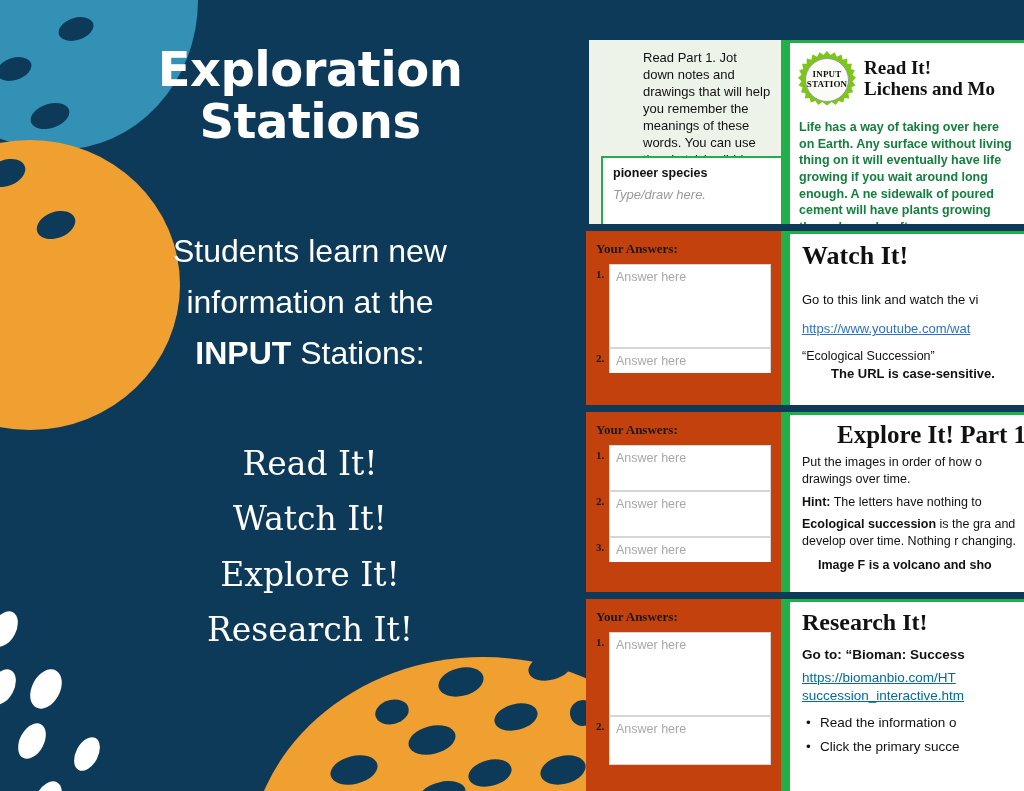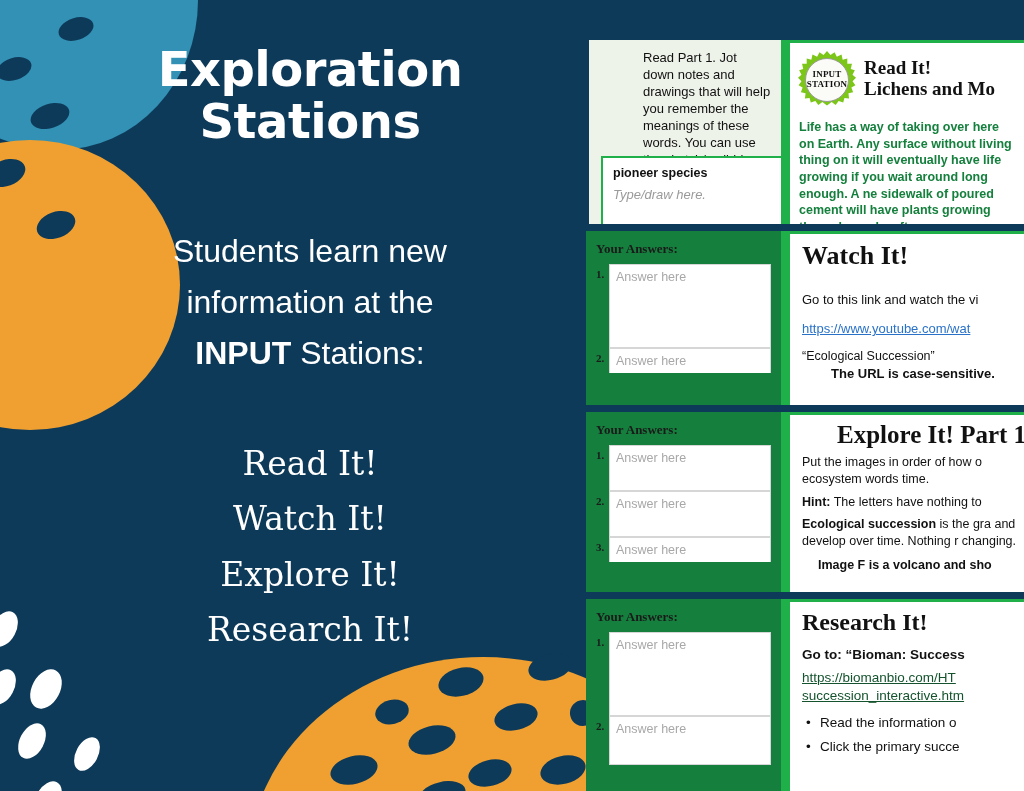--- a/index.html
+++ b/index.html
@@ -46,21 +46,21 @@
     position:absolute;left:20px;top:436px;width:460px;
     color:#ffffff;font-size:33px;line-height:1.68;
     font-family:"DejaVu Serif", serif;
   }
 
   
   .panels{position:absolute;left:586px;top:0;width:438px;height:791px;}
   .panel{position:absolute;left:0;width:438px;display:flex;overflow:hidden;}
 
   .answers{
-    width:195px;flex:0 0 195px;background:#15803d;
+    width:195px;flex:0 0 195px;background:#c2410c;
     box-sizing:border-box;padding:10px 10px 4px 10px;position:relative;
   }
   .answers-title{
     font-family:"Liberation Serif", serif;font-weight:bold;
     font-size:13px;color:#1a1a1a;margin-bottom:7px;
   }
   .ans-row{display:flex;align-items:flex-start;}
   .ans-num{
     font-family:"Liberation Serif", serif;font-weight:bold;
     font-size:11px;color:#1a1a1a;width:13px;flex:0 0 13px;
@@ -143,21 +143,21 @@
   .p3 .bigtitle{font-size:25px;margin-left:35px;}
   .p3 .t{font-size:12.5px;color:#111;line-height:1.33;margin-top:6px;}
   .p3 .t b{font-weight:bold;}
   .p3 .t.ind{margin-top:8px;padding-left:16px;font-weight:bold;}
 
   
   .p4{top:599px;height:192px;}
   .p4 .content{padding:8px 0 0 12px;}
   .p4 .bigtitle{font-size:24px;}
   .p4 .t{font-size:13.5px;color:#111;margin-top:12px;font-weight:bold;}
-  .p4 .link2{color:#14532d;text-decoration:underline;font-size:13.5px;line-height:1.35;margin-top:7px;white-space:nowrap;}
+  .p4 .link2{color:#0369a1;text-decoration:underline;font-size:13.5px;line-height:1.35;margin-top:7px;white-space:nowrap;}
   .bullet{font-size:13.5px;color:#111;margin-top:9px;padding-left:18px;position:relative;white-space:nowrap;}
   .bullet::before{content:"\2022";position:absolute;left:4px;}
 </style>
 </head>
 <body>
 
 <div id="stage">
 
   <div class="deco teal-blob"></div>
   <div class="dot-navy" style="left:58px;top:18px;width:36px;height:22px;transform:rotate(-18deg);"></div>
@@ -272,21 +272,21 @@
         <div class="ans-tail" style="height:21px;"></div>
         <div class="ans-row">
           <div class="ans-num">3.</div>
           <div class="ans-box">Answer here</div>
         </div>
       </div>
       <div class="content">
         <div class="bigtitle">Explore It!  Part 1</div>
         <div class="t">
           <span>Put the images in order of how o</span>
-          <span>ecosystem words time.</span>
+          <span>drawings over time.</span>
         </div>
         <div class="t"><b>Hint:</b><span> The letters have nothing to</span></div>
         <div class="t"><b>Ecological succession</b><span> is the gra</span>
           <span>and develop over time. Nothing r</span>
           <span>changing.</span>
         </div>
         <div class="t ind">Image F is a volcano and sho</div>
       </div>
     </div>
 

